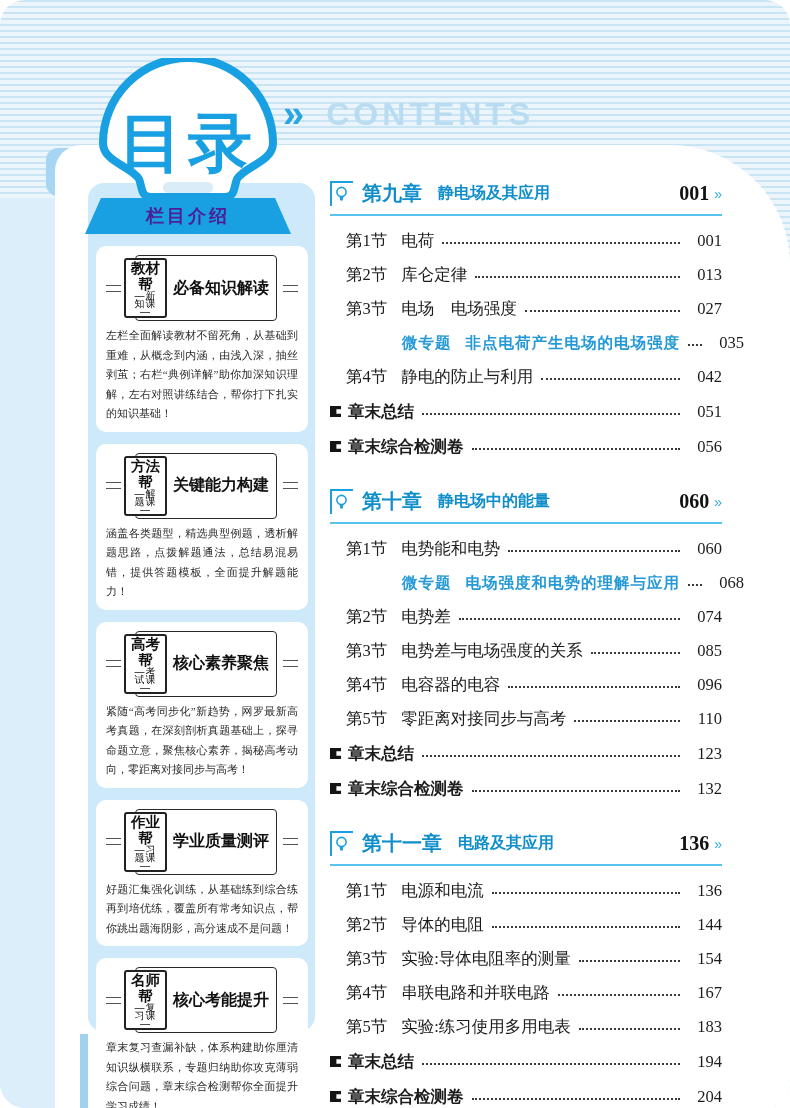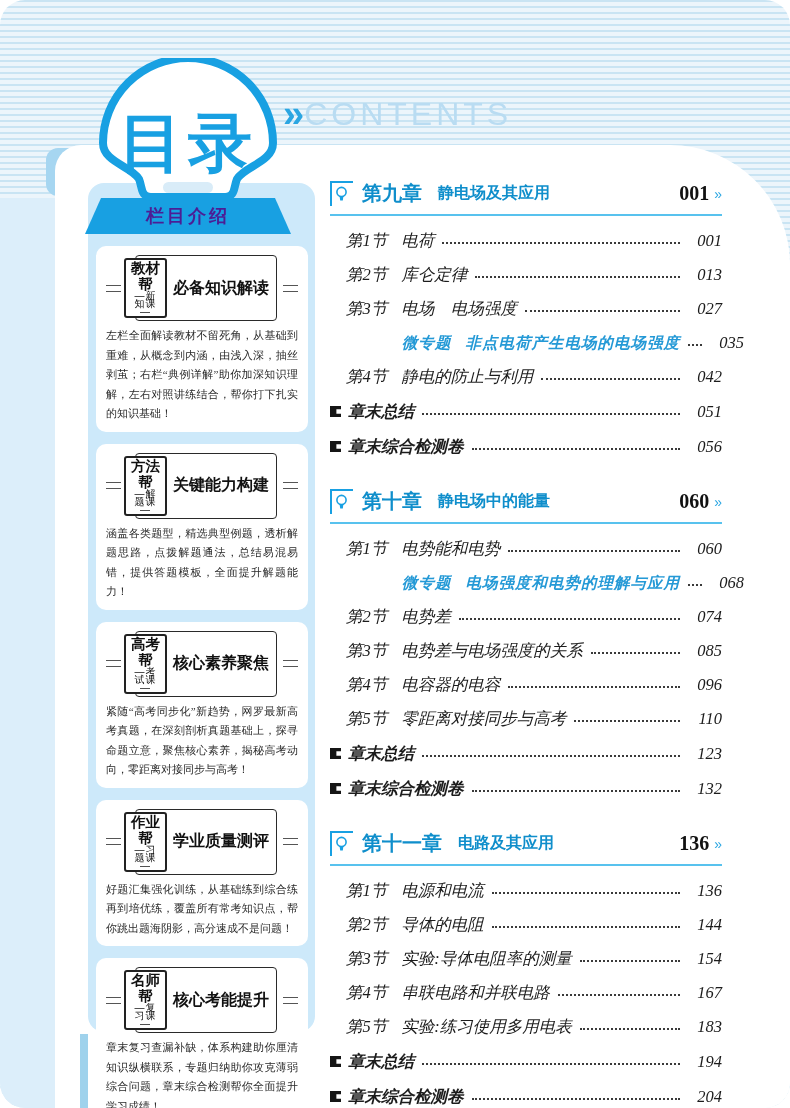--- a/index.html
+++ b/index.html
@@ -13,21 +13,21 @@
     border-radius:26px 120px 0 0;z-index:2;}
   .left-col{position:absolute;left:0;top:198px;width:55px;bottom:0;background:#dceefa;z-index:3;}
   .spine{position:absolute;left:80px;top:1034px;width:8px;bottom:0;background:#9fd2ec;z-index:3;}
 
   
   .bulb{position:absolute;left:93px;top:58px;z-index:6;}
   .bulb-text{position:absolute;left:93px;top:106px;width:190px;height:74px;line-height:74px;
     text-align:center;font-size:64px;font-weight:bold;color:#18a0e2;letter-spacing:5px;z-index:7;}
   .contents-row{position:absolute;left:283px;top:94px;display:flex;align-items:center;z-index:6;}
   .contents-chev{font-size:38px;font-weight:bold;color:#2ba6e2;line-height:40px;}
-  .contents-word{font-size:32px;font-weight:normal;color:#b9dcf2;letter-spacing:4px;}
+  .contents-word{margin-left:22px;font-size:32px;font-weight:bold;color:#b9dcf2;letter-spacing:4px;}
 
   
   .sidebar{position:absolute;left:88px;top:183px;width:227px;height:849px;background:#cde9fa;
     border-radius:16px;z-index:4;}
   .band{position:absolute;left:85px;top:198px;width:206px;height:36px;background:#18a0e2;
     clip-path:polygon(16px 0,calc(100% - 16px) 0,100% 100%,0 100%);
     color:#4c1d95;font-size:18px;font-weight:bold;letter-spacing:3px;text-align:center;line-height:36px;z-index:5;}
   .cards{position:absolute;left:96px;top:246px;width:212px;display:flex;flex-direction:column;gap:12px;z-index:5;}
   .card{background:#fff;border-radius:10px;padding:9px 10px 8px;}
   .badge-row{display:flex;align-items:center;justify-content:center;margin-bottom:5px;}
@@ -48,21 +48,21 @@
   .ch-head{display:flex;align-items:center;border-bottom:2px solid #58c2ee;
     padding-bottom:7px;margin-bottom:14px;}
   .chicon{position:relative;width:21px;height:23px;border-left:2px solid #18a0e2;
     border-top:2px solid #18a0e2;margin-right:9px;flex:none;}
   .chicon svg{position:absolute;left:3px;top:3px;}
   .ch-label{font-size:20px;font-weight:bold;color:#0f8ecb;}
   .ch-title{font-size:16px;font-weight:bold;color:#0f8ecb;margin-left:16px;flex:1;}
   .ch-page{font-family:"Liberation Serif",serif;font-size:20px;font-weight:bold;color:#111;}
   .ch-chev{font-size:14px;color:#2ba6e2;margin-left:5px;}
   .row{display:flex;align-items:baseline;margin:0 0 12px 16px;
-    font-family:"Liberation Serif",serif;font-size:16.5px;color:#1c1c1c;line-height:22px;font-style:italic;}
+    font-family:"Liberation Serif",serif;font-size:16.5px;color:#1c1c1c;line-height:22px;}
   .rlabel{flex:none;margin-right:14px;}
   .rtitle{flex:none;max-width:250px;}
   .leader{flex:1;align-self:center;height:0;border-bottom:2px dotted #3a3a3a;
     margin:0 8px;position:relative;top:2px;min-width:14px;}
   .rpage{flex:none;min-width:34px;text-align:right;}
   .row.micro{margin-left:72px;color:#2499d6;letter-spacing:1px;font-weight:bold;
     font-family:"Liberation Sans",sans-serif;font-size:15.5px;}
   .row.micro .rpage{color:#1c1c1c;font-weight:normal;letter-spacing:0;
     font-family:"Liberation Serif",serif;font-size:16.5px;}
   .row.sum{margin-left:0;font-family:"Liberation Sans",sans-serif;font-weight:bold;font-size:16.5px;}

